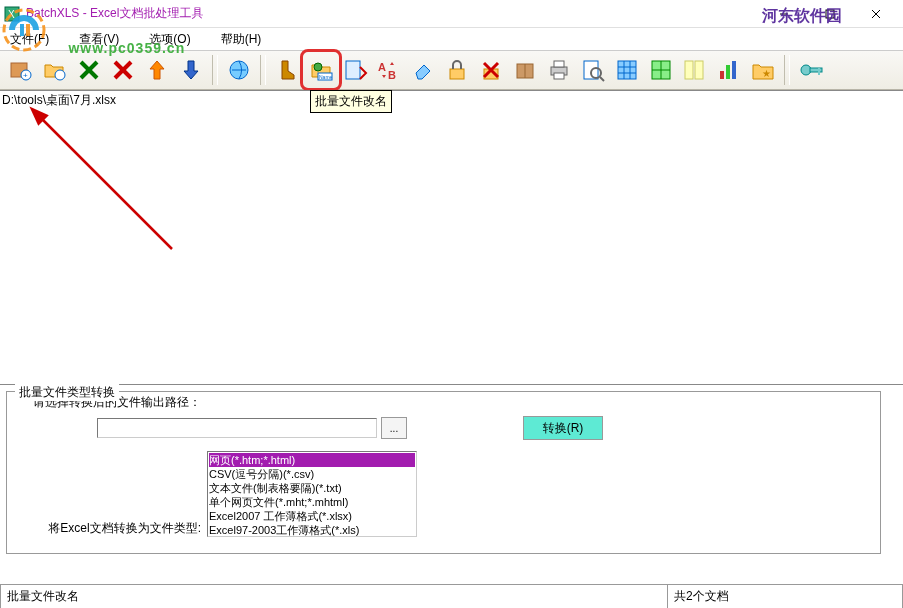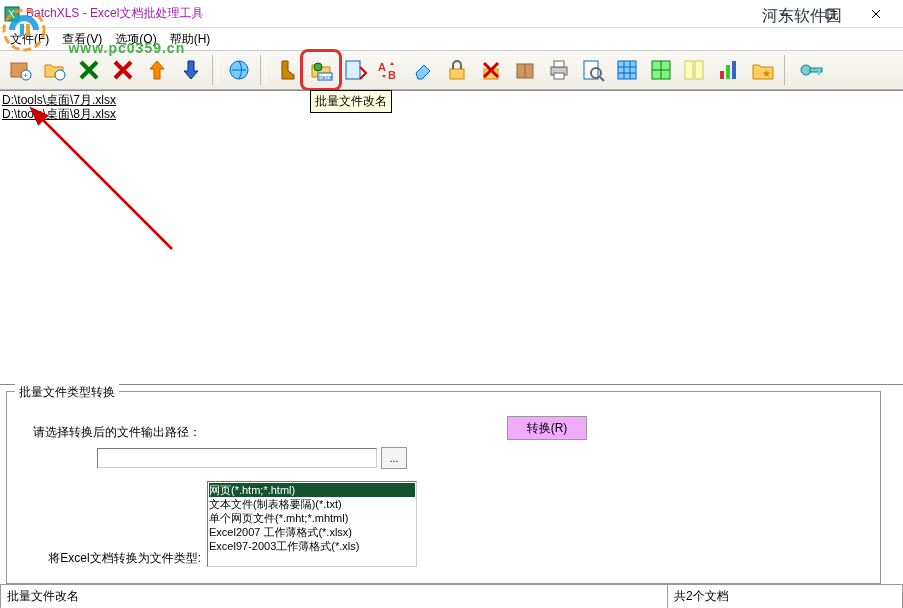--- a/index.html
+++ b/index.html
@@ -6,51 +6,51 @@
 html, body { width: 903px; height: 608px; background: #fff; overflow: hidden; }
 
 .titlebar { height: 28px; display: flex; align-items: center; padding: 0 4px; background: #fff; border-bottom: 1px solid #e0e0e0; }
 .titlebar .app-icon { width: 16px; height: 16px; margin-right: 6px; }
 .titlebar .title { font-size: 12px; color: #a21caf; }
 .titlebar .spacer { flex: 1; }
 .winbtn { width: 46px; height: 28px; display: flex; align-items: center; justify-content: center; color: #000; font-size: 13px; }
 .winbtn.close { color: #000; }
 .winbtn svg { width: 10px; height: 10px; }
 
-.menubar { height: 22px; display: flex; align-items: center; padding: 0 4px; font-size: 12px; gap: 1px; position: relative; }
+.menubar { height: 22px; display: flex; align-items: center; padding: 0 4px; font-size: 12px; gap: 18px; position: relative; }
 .menubar span { padding: 2px 6px; cursor: default; }
 
 .watermark { position: absolute; top: 8px; left: 2px; z-index: 50; pointer-events: none; opacity: 0.9; }
 .watermark .wm-logo { display: inline-block; }
 .watermark .wm-text { font-size: 14px; font-weight: bold; color: #33aa33; letter-spacing: 1px; vertical-align: middle; margin-left: 18px; }
-.watermark .wm-cn { position: absolute; top: 2px; left: 150px; font-size: 16px; font-weight: normal; color: #0f172a; white-space: nowrap; }
+.watermark .wm-cn { position: absolute; top: 2px; left: 150px; font-size: 16px; font-weight: bold; color: #4c1d95; white-space: nowrap; }
 
 .toolbar { height: 40px; background: linear-gradient(#f9f8f5,#efede4); border-top: 1px solid #ccc; border-bottom: 1px solid #b8b5a8; display: flex; align-items: center; padding: 0 4px; position: relative; }
 .tbtn { width: 32px; height: 32px; margin: 0 1px; display: flex; align-items: center; justify-content: center; border: 1px solid transparent; border-radius: 3px; position: relative; }
 .tbtn svg { width: 26px; height: 26px; }
 .tsep { width: 6px; height: 30px; border-left: 1px solid #c0bdae; border-right: 1px solid #fff; margin: 0 4px; }
 .highlight-btn { outline: 3px solid #e03030; outline-offset: 2px; }
 
 .tooltip { position: absolute; top: 90px; left: 310px; background: #ffffe1; border: 1px solid #000; padding: 2px 4px; font-size: 12px; z-index: 30; }
 
 .filelist { background: #fff; border-top: 1px solid #888; font-size: 12px; line-height: 14px; padding: 2px 0 0 2px; height: 294px; position: relative; overflow: hidden; }
-.filelist .row { white-space: pre; text-decoration: underline; }
+.filelist .row { white-space: pre; }
 
 .annot-arrow { position: absolute; top: 100px; left: 310px; z-index: 25; pointer-events: none; }
 
 .panel-convert { border-top: 1px solid #888; padding: 6px 4px 4px 4px; position: relative; font-size: 12px; }
-.fieldset { border: 1px solid #999; margin: 0 18px 6px 2px; padding: 32px 10px 10px 10px; position: relative; }
+.fieldset { border: 1px solid #999; margin: 0 18px 6px 2px; padding: 2px 10px 10px 10px; position: relative; }
 .legend { position: absolute; top: -8px; left: 8px; background: #fff; padding: 0 4px; font-size: 12px; }
 .row-line { display: flex; align-items: center; margin-bottom: 6px; }
 .row-line .lbl { width: 190px; text-align: right; padding-right: 6px; }
 .path-input { width: 280px; height: 20px; border: 1px inset #ccc; background: #fff; }
 .browse-btn { width: 26px; height: 22px; margin-left: 4px; border: 1px solid #999; background: #f4f4f4; font-size: 10px; display: flex; align-items: center; justify-content: center; }
-.convert-btn { position: absolute; top: 24px; left: 500px; width: 80px; height: 24px; border: 1px solid #999; background: #f0abfc; font-size: 12px; display: flex; align-items: center; justify-content: center; }
+.convert-btn { position: absolute; top: 24px; left: 516px; width: 80px; height: 24px; border: 1px solid #999; background: #5eead4; font-size: 12px; display: flex; align-items: center; justify-content: center; }
 .type-list { width: 210px; height: 86px; border: 1px inset #ccc; background: #fff; font-size: 11px; line-height: 14px; padding: 1px; overflow: hidden; }
-.type-list div.sel { background: #14532d; color: #fff; }
+.type-list div.sel { background: #a21caf; color: #fff; }
 
 .statusbar { position: absolute; bottom: 0; left: 0; right: 0; height: 24px; display: flex; font-size: 12px; }
 .statusbar .cell { border: 1px solid #999; border-bottom: none; padding: 3px 6px; background: #fff; }
 .statusbar .cell.left { flex: 1; border-right: none; }
 .statusbar .cell.right { width: 236px; }
 </style>
 </head>
 <body>
 
 <div class="watermark">
@@ -250,21 +250,20 @@
         <rect x="12" y="11" width="12" height="4" fill="#7cc" stroke="#088"></rect>
         <rect x="20" y="11" width="2" height="7" fill="#7cc"></rect>
       </svg>
     </div>
 </div>
 
 <div class="tooltip">批量文件改名</div>
 
 <div class="filelist">
   <div class="row">D:\tools\桌面\7月.xlsx</div>
-  <div class="row">D:\tools\桌面\8月.xlsx</div>
 
   <svg class="annot-arrow" width="180" height="180" style="position:absolute;top:8px;left:22px">
     <defs>
         <marker id="ah" markerWidth="10" markerHeight="10" refX="2" refY="3" orient="auto">
           <path d="M0,0 L0,6 L8,3 z" fill="#c00"></path>
         </marker>
       </defs>
     <line x1="150" y1="150" x2="18" y2="18" stroke="#c00" stroke-width="2.5" marker-end="url(#ah)"></line>
   </svg>
 </div>
@@ -280,20 +279,21 @@
       <div class="path-input" title=""></div>
       <div class="browse-btn">...</div>
     </div>
 
     <div class="convert-btn">转换(R)</div>
 
     <div class="row-line" style="margin-top:12px;align-items:flex-end">
       <div class="lbl" style="padding-top:2px">将Excel文档转换为文件类型:</div>
       <div class="type-list">
         <div class="sel">网页(*.htm;*.html)</div>
+        <div>CSV(逗号分隔)(*.csv)</div>
         <div>文本文件(制表格要隔)(*.txt)</div>
         <div>单个网页文件(*.mht;*.mhtml)</div>
         <div>Excel2007 工作薄格式(*.xlsx)</div>
         <div>Excel97-2003工作薄格式(*.xls)</div>
       </div>
     </div>
   </div>
 </div>
 
 <div class="statusbar">

